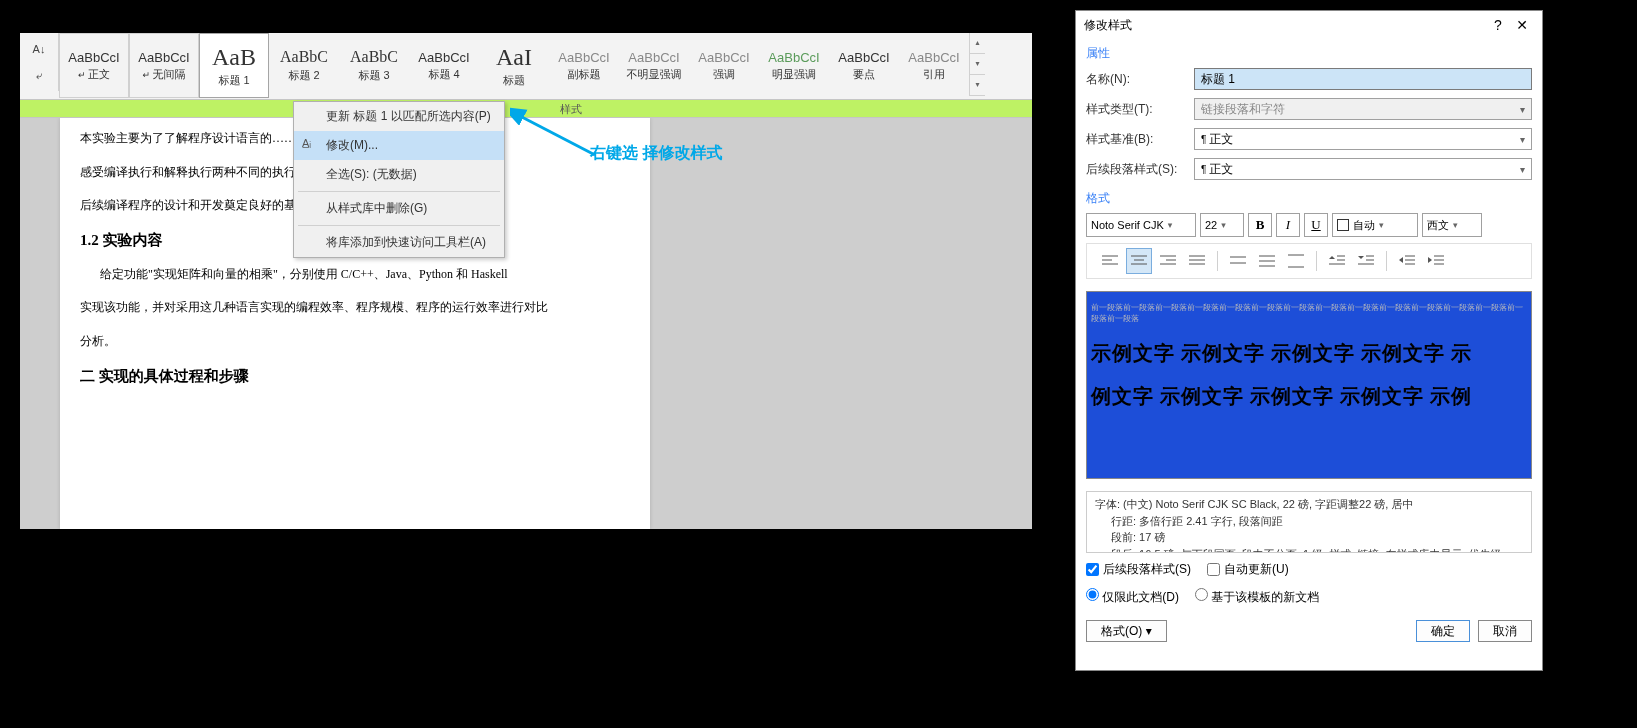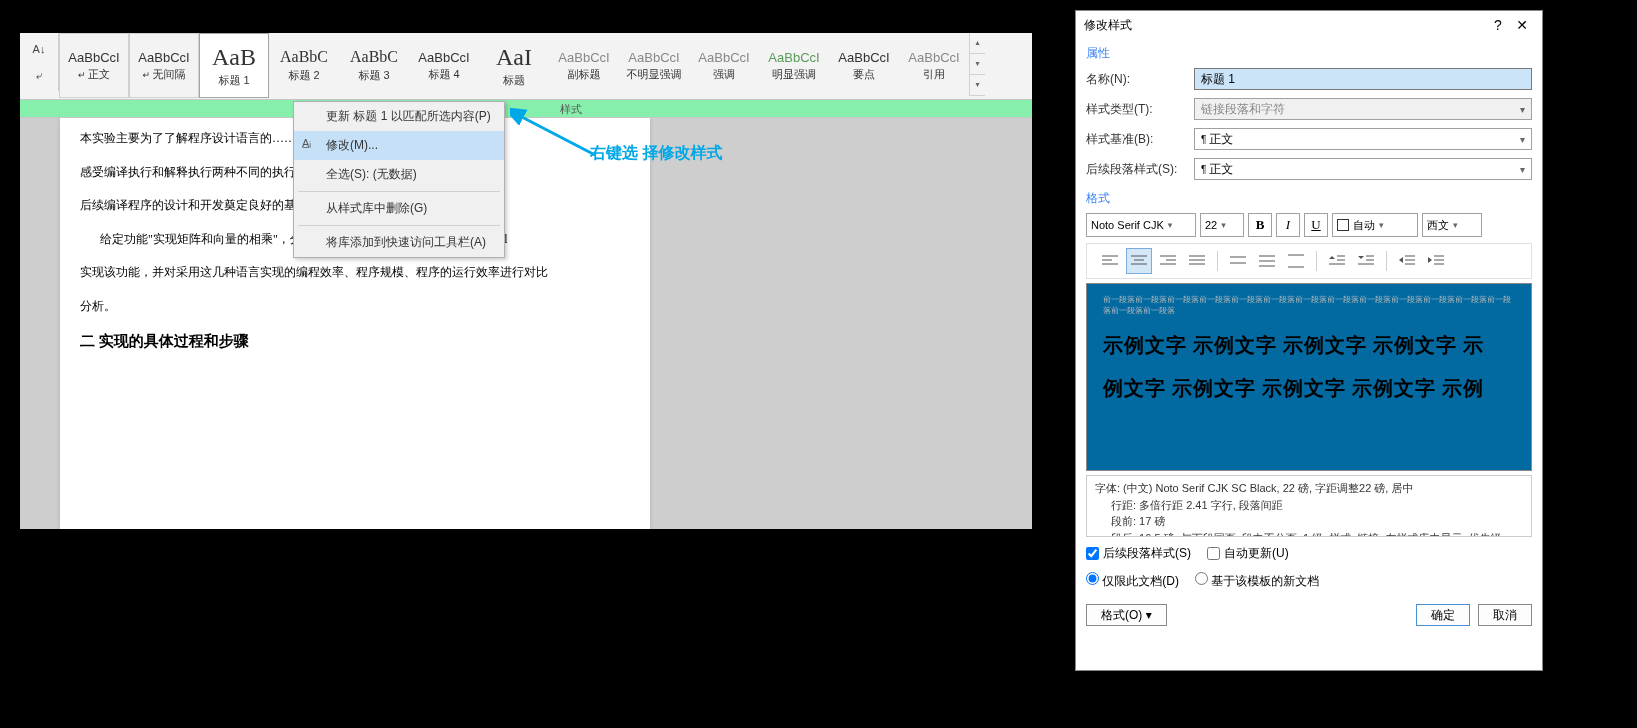--- a/index.html
+++ b/index.html
@@ -66,21 +66,21 @@
 .fmt-btn.bold { font-weight: bold; }
 .fmt-btn.italic { font-style: italic; }
 .fmt-btn.under { text-decoration: underline; }
 
 .align-row { display: flex; padding: 4px 10px; gap: 3px; align-items: center; border: 1px solid #e0e0e0; margin: 2px 10px; }
 .align-btn { width: 26px; height: 26px; border: 1px solid transparent; display: flex; align-items: center; justify-content: center; cursor: pointer; }
 .align-btn.active { border: 1px solid #7aadde; background: #d4e7f7; }
 .align-icon { width: 16px; height: 14px; }
 .align-sep { width: 1px; height: 20px; background: #d0d0d0; margin: 0 4px; }
 
-.preview-box { margin: 4px 10px; border: 1px solid #888; height: 188px; padding: 10px 16px; overflow: hidden; background: #0369a1; }
+.preview-box { margin: 12px 10px; border: 1px solid #888; height: 188px; padding: 10px 4px; overflow: hidden; background: #1d4ed8; }
 .prev-tiny { font-size: 8px; color: #bbb; line-height: 1.4; margin-bottom: 8px; word-break: break-all; }
 .prev-sample { font-size: 20px; font-weight: bold; font-family: "SimSun", serif; color: #000; margin: 16px 0; letter-spacing: 1px; }
 
 .desc-box { margin: 2px 10px; border: 1px solid #ccc; height: 62px; padding: 4px 8px; font-size: 11px; color: #333; overflow: hidden; line-height: 1.5; }
 .desc-indent { padding-left: 16px; }
 
 .check-row { padding: 6px 10px; font-size: 12px; display: flex; gap: 16px; align-items: center; }
 .check-row label { display: flex; align-items: center; gap: 4px; cursor: pointer; }
 .radio-row { padding: 4px 10px; font-size: 12px; display: flex; gap: 16px; align-items: center; }
 
@@ -151,21 +151,21 @@
           <div class="style-preview gray">AaBbCcI</div>
           <div class="style-name">引用</div>
         </div>
       </div>
     <div class="gallery-more">
       <div>▴</div>
       <div>▾</div>
       <div>▾</div>
     </div>
   </div>
-  <div style="padding:2px 16px 0 540px;font-size:11px;color:#555;background:#86efac;border-bottom:1px solid #c5c5c5">样式</div>
+  <div style="padding:2px 16px 0 540px;font-size:11px;color:#555;background:#bef264;border-bottom:1px solid #c5c5c5">样式</div>
 
   <div class="context-menu">
     <div class="context-item">
       <span>更新 标题 1 以匹配所选内容(P)</span>
     </div>
     <div class="context-item hover">
       <span class="icon">A̲ᵢ</span>
       <span>修改(M)...</span>
     </div>
     <div class="context-item">
@@ -179,20 +179,21 @@
     <div class="context-item">
       <span>将库添加到快速访问工具栏(A)</span>
     </div>
   </div>
 
   <div class="doc-area">
     <div class="page">
       <div class="doc-line">本实验主要为了了解程序设计语言的……………………………………特点，</div>
       <div class="doc-line">感受编译执行和解释执行两种不同的执行……………………………力，为</div>
       <div class="doc-line">后续编译程序的设计和开发奠定良好的基……</div>
+      <div class="doc-h1">1.2  实验内容</div>
       <div class="doc-line" style="padding-left:40px">给定功能"实现矩阵和向量的相乘"，分别使用 C/C++、Java、Python 和 Haskell</div>
       <div class="doc-line">实现该功能，并对采用这几种语言实现的编程效率、程序规模、程序的运行效率进行对比</div>
       <div class="doc-line">分析。</div>
       <div class="doc-h1">二  实现的具体过程和步骤</div>
     </div>
   </div>
 </div>
 
 <div class="annotation">
   <svg class="arrow-svg" width="100" height="60">

